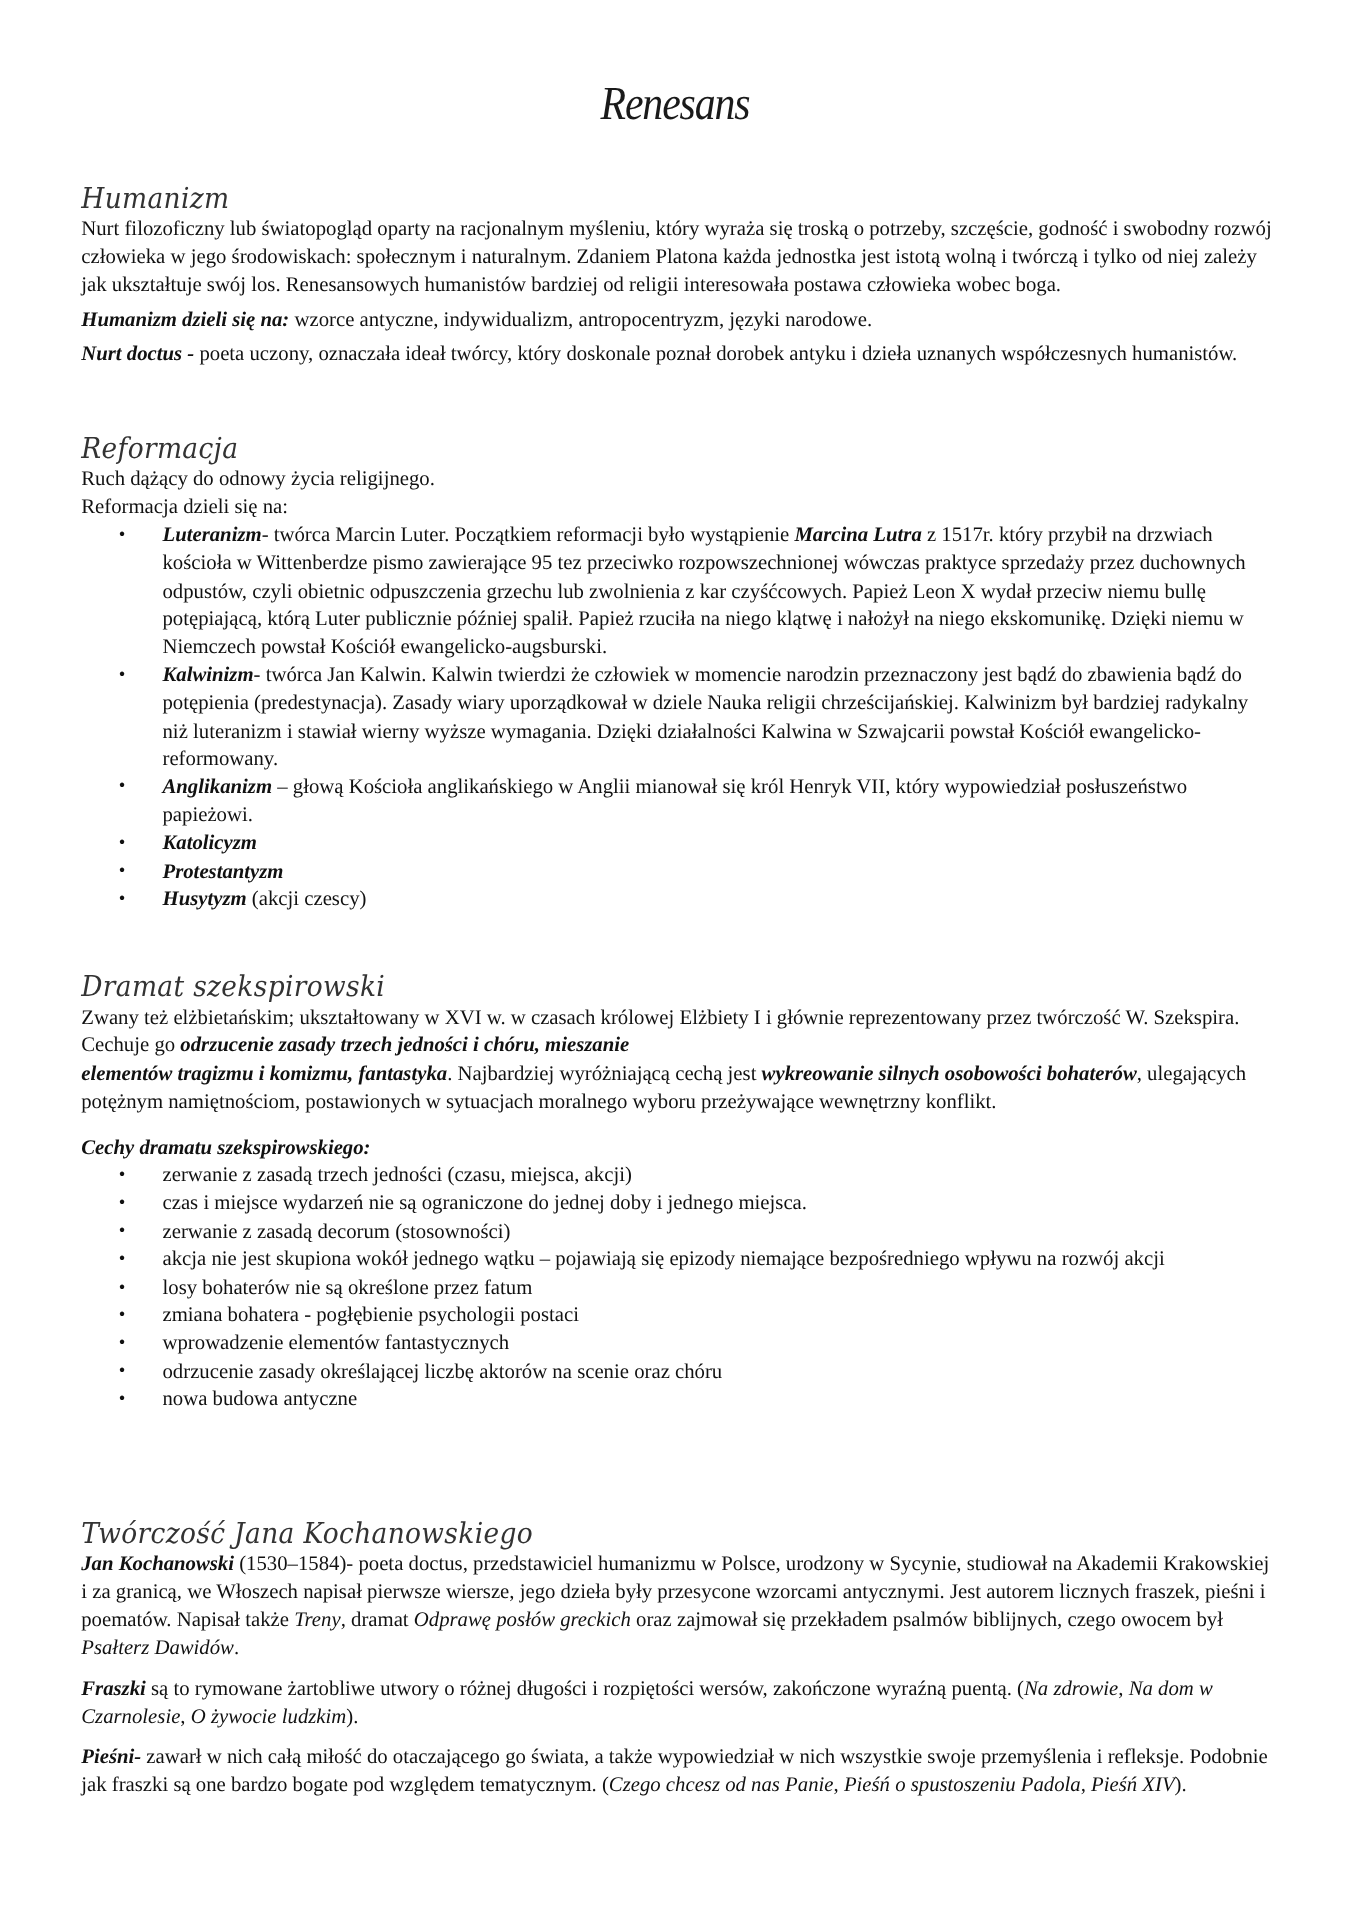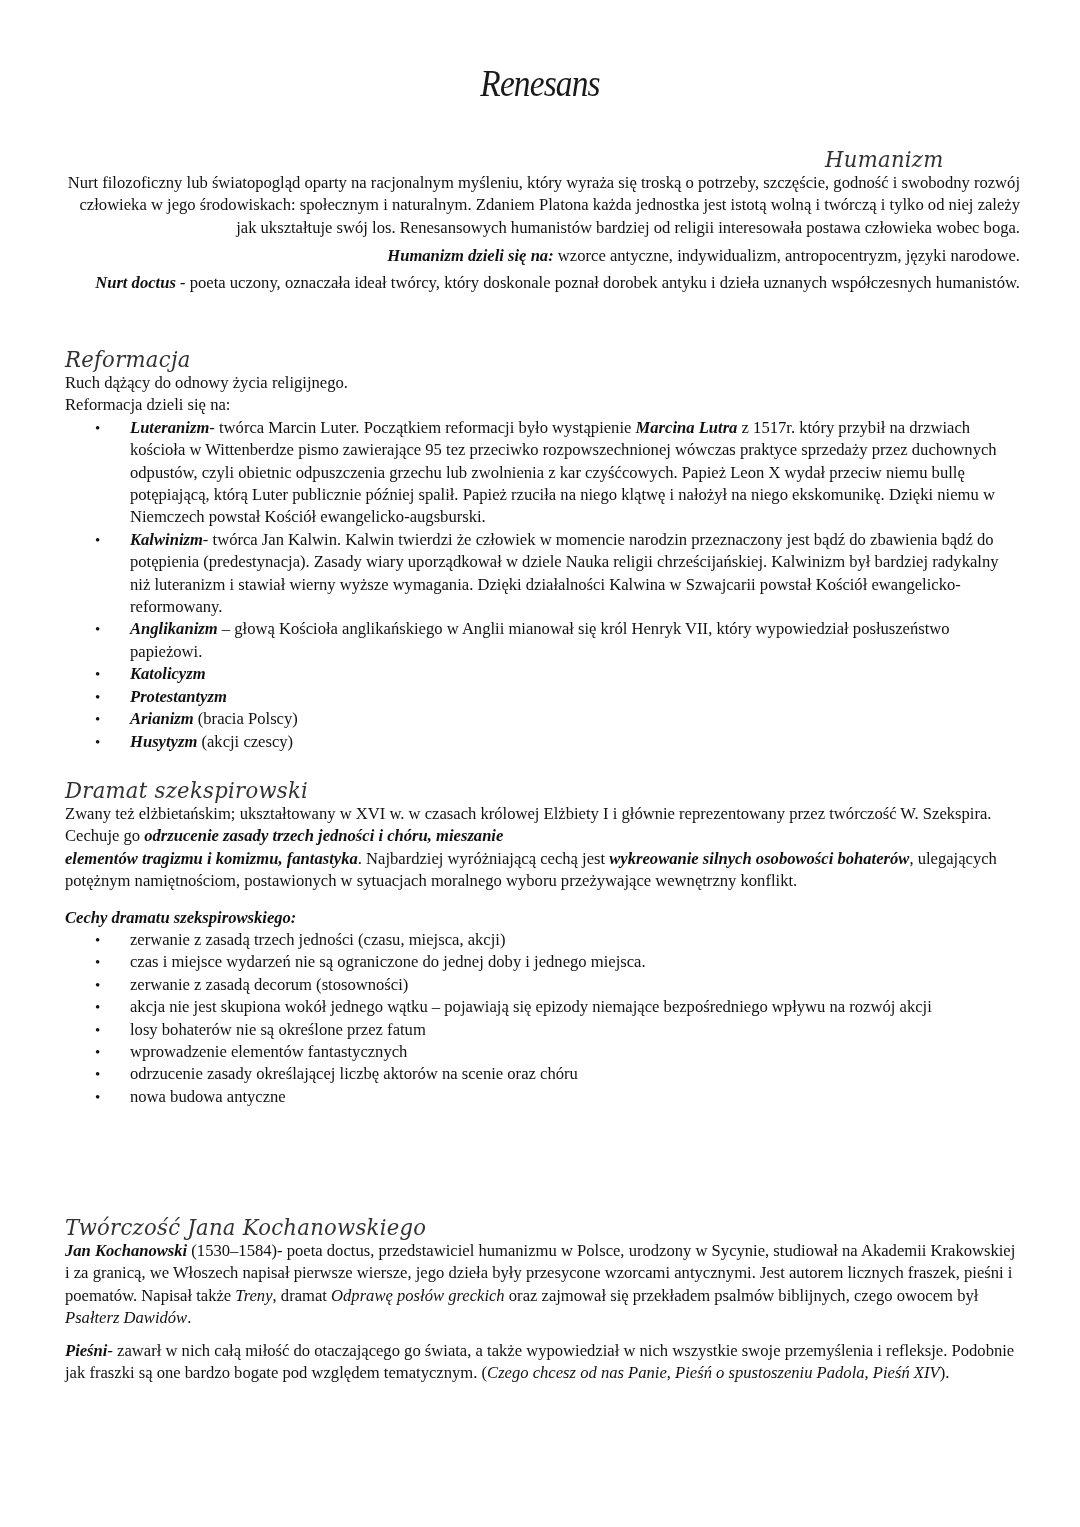--- a/index.html
+++ b/index.html
@@ -16,55 +16,56 @@
   ul { margin: 0; padding-left: 65px; list-style: none; }
   ul li { position: relative; }
   ul li::before { content: "•"; position: absolute; left: -35px; top: 0; font-size: 15px; }
   .blk { position: absolute; left: 65px; width: 955px; }
 </style>
 </head>
 <body>
 
 <div class="title">Renesans</div>
 
-<div class="blk" style="top:146px;text-align:right;">
+<div class="blk" style="top:146px;">
   <div class="h">Humanizm</div>
   <p>Nurt filozoficzny lub światopogląd oparty na racjonalnym myśleniu, który wyraża się troską o potrzeby, szczęście, godność i swobodny rozwój człowieka w jego środowiskach: społecznym i naturalnym. Zdaniem Platona każda jednostka jest istotą wolną i twórczą i tylko od niej zależy jak ukształtuje swój los. Renesansowych humanistów bardziej od religii interesowała postawa człowieka wobec boga.</p>
   <p class="gap"><b><i>Humanizm dzieli się na:</i></b><span> wzorce antyczne, indywidualizm, antropocentryzm, języki narodowe.</span></p>
   <p style="margin-top:4px"><b><i>Nurt doctus -</i></b><span> poeta uczony, oznaczała ideał twórcy, który doskonale poznał dorobek antyku i dzieła uznanych współczesnych humanistów.</span></p>
 </div>
 
 <div class="blk" style="top:346px;">
   <div class="h">Reformacja</div>
   <p>Ruch dążący do odnowy życia religijnego.</p>
   <p>Reformacja dzieli się na:</p>
   <ul>
     <li><b><i>Luteranizm</i></b><span>- twórca Marcin Luter. Początkiem reformacji było wystąpienie </span><b><i>Marcina Lutra</i></b><span> z 1517r. który przybił na drzwiach kościoła w Wittenberdze pismo zawierające 95 tez przeciwko rozpowszechnionej wówczas praktyce sprzedaży przez duchownych odpustów, czyli obietnic odpuszczenia grzechu lub zwolnienia z kar czyśćcowych. Papież Leon X wydał przeciw niemu bullę potępiającą, którą Luter publicznie później spalił. Papież rzuciła na niego klątwę i nałożył na niego ekskomunikę. Dzięki niemu w Niemczech powstał Kościół ewangelicko-augsburski.</span></li>
     <li><b><i>Kalwinizm</i></b><span>- twórca Jan Kalwin. Kalwin twierdzi że człowiek w momencie narodzin przeznaczony jest bądź do zbawienia bądź do potępienia (predestynacja). Zasady wiary uporządkował w dziele Nauka religii chrześcijańskiej. Kalwinizm był bardziej radykalny niż luteranizm i stawiał wierny wyższe wymagania. Dzięki działalności Kalwina w Szwajcarii powstał Kościół ewangelicko-reformowany.</span></li>
     <li><b><i>Anglikanizm</i></b><span> – głową Kościoła anglikańskiego w Anglii mianował się król Henryk VII, który wypowiedział posłuszeństwo papieżowi.</span></li>
     <li><b><i>Katolicyzm</i></b><span></span></li>
     <li><b><i>Protestantyzm</i></b><span></span></li>
-    <li><b><i>Arianizm</i></b><span> (bracia Polscy)</span></li>
     <li><b><i>Husytyzm</i></b><span> (akcji czescy)</span></li>
   </ul>
 </div>
 
 <div class="blk" style="top:777px;">
   <div class="h">Dramat szekspirowski</div>
   <p><span>Zwany też elżbietańskim; ukształtowany w XVI w. w czasach królowej Elżbiety I i głównie reprezentowany przez twórczość W. Szekspira. Cechuje go </span><b><i>odrzucenie zasady trzech jedności i chóru, mieszanie</i></b><br><b><i>elementów tragizmu i komizmu, fantastyka</i></b><span>. Najbardziej wyróżniającą cechą jest </span><b><i>wykreowanie silnych osobowości bohaterów</i></b><span>, ulegających potężnym namiętnościom, postawionych w sytuacjach moralnego wyboru przeżywające wewnętrzny konflikt.</span></p>
   <p style="margin-top:14px"><b><i>Cechy dramatu szekspirowskiego:</i></b></p>
   <ul>
     <li>zerwanie z zasadą trzech jedności (czasu, miejsca, akcji)</li>
     <li>czas i miejsce wydarzeń nie są ograniczone do jednej doby i jednego miejsca.</li>
     <li>zerwanie z zasadą decorum (stosowności)</li>
     <li>akcja nie jest skupiona wokół jednego wątku – pojawiają się epizody niemające bezpośredniego wpływu na rozwój akcji</li>
     <li>losy bohaterów nie są określone przez fatum</li>
+    <li>zmiana bohatera - pogłębienie psychologii postaci</li>
     <li>wprowadzenie elementów fantastycznych</li>
     <li>odrzucenie zasady określającej liczbę aktorów na scenie oraz chóru</li>
     <li>nowa budowa antyczne</li>
   </ul>
 </div>
 
 <div class="blk" style="top:1214px;">
   <div class="h">Twórczość Jana Kochanowskiego</div>
   <p><b><i>Jan Kochanowski</i></b><span> (1530–1584)- poeta doctus, przedstawiciel humanizmu w Polsce, urodzony w Sycynie, studiował na Akademii Krakowskiej i za granicą, we Włoszech napisał pierwsze wiersze, jego dzieła były przesycone wzorcami antycznymi. Jest autorem licznych fraszek, pieśni i poematów. Napisał także </span><i>Treny</i><span>, dramat </span><i>Odprawę posłów greckich</i><span> oraz zajmował się przekładem psalmów biblijnych, czego owocem był </span><i>Psałterz Dawidów</i><span>.</span></p>
+  <p style="margin-top:10px"><b><i>Fraszki</i></b><span> są to rymowane żartobliwe utwory o różnej długości i rozpiętości wersów, zakończone wyraźną puentą. (</span><i>Na zdrowie</i><span>, </span><i>Na dom w Czarnolesie</i><span>, </span><i>O żywocie ludzkim</i><span>).</span></p>
   <p style="margin-top:10px"><b><i>Pieśni-</i></b><span> zawarł w nich całą miłość do otaczającego go świata, a także wypowiedział w nich wszystkie swoje przemyślenia i refleksje. Podobnie jak fraszki są one bardzo bogate pod względem tematycznym. (</span><i>Czego chcesz od nas Panie</i><span>, </span><i>Pieśń o spustoszeniu Padola</i><span>, </span><i>Pieśń XIV</i><span>).</span></p>
 </div>
 
 </body></html>

